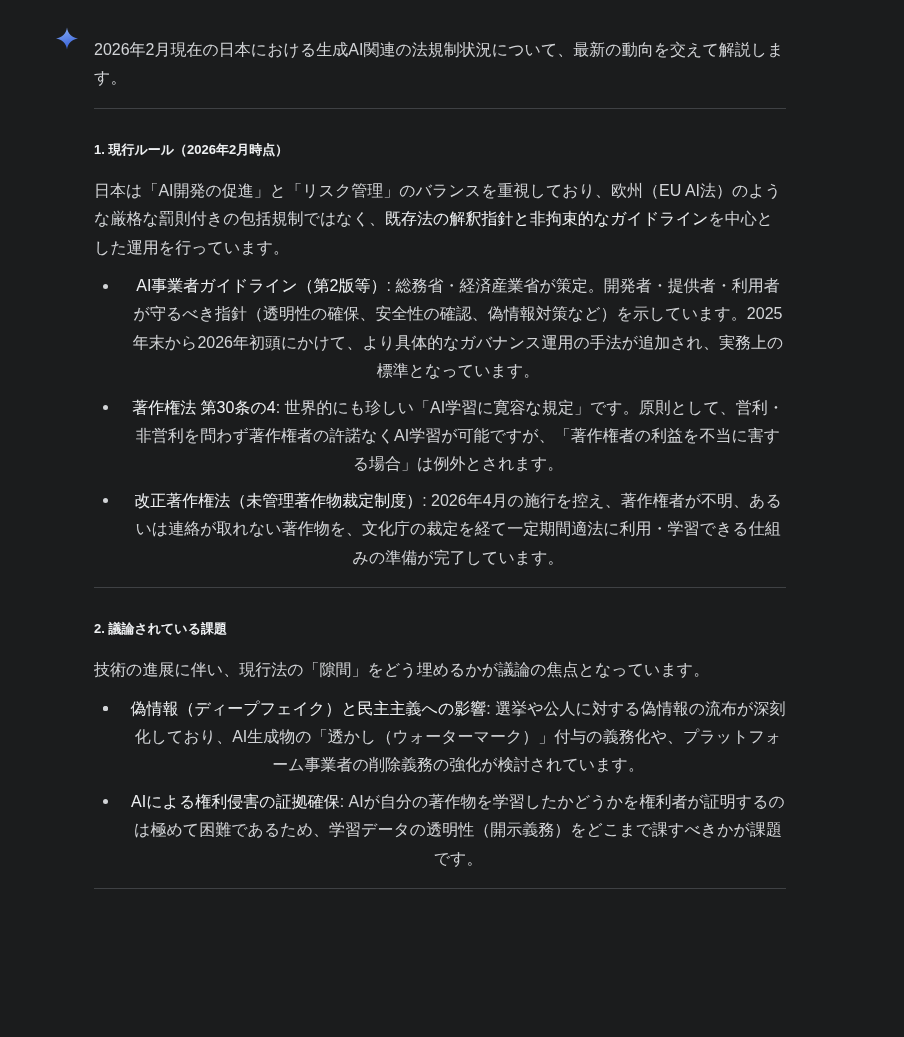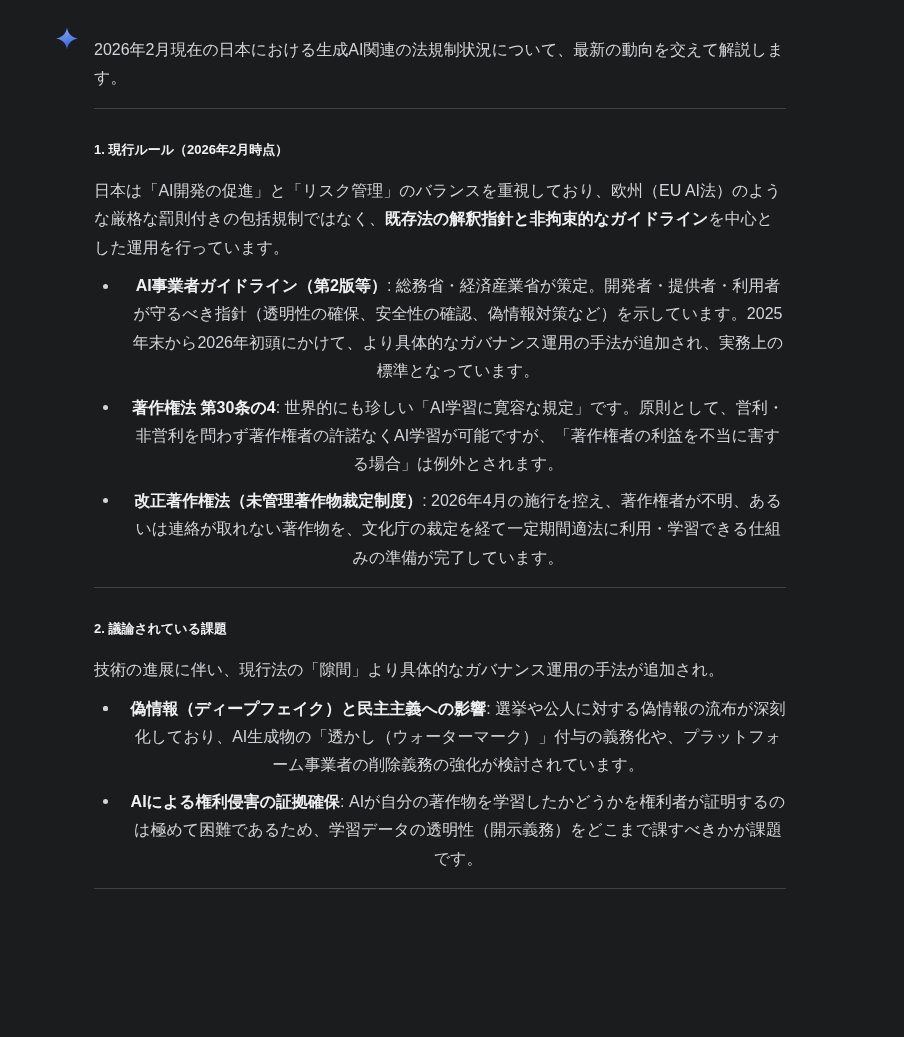--- a/index.html
+++ b/index.html
@@ -29,21 +29,21 @@
   .divider{
     height:0;border-top:1px solid var(--divider);
     margin:15px 0 0 0;
   }
   .section-heading{
     margin:28px 0 0 0;
     font-size:13px;line-height:26px;
     font-weight:700;color:var(--emph);
   }
   .body-text{margin:14px 0 0 0;}
-  strong{color:var(--emph);font-weight:700;margin-top:17px;}
+  strong{color:var(--emph);font-weight:400;margin-top:17px;}
   .bullet-list{
     list-style:none;margin:10px 0 0 0;padding:0;text-align:center;
   }
   .bullet-item{
     position:relative;padding-left:36px;margin:0 0 8px 0;
   }
   .bullet-item:last-child{margin-bottom:0;}
   .dot{
     position:absolute;left:9px;top:11.5px;
     width:5px;height:5px;border-radius:50%;
@@ -71,21 +71,21 @@
         <div class="divider"></div>
         <h2 class="section-heading">1. 現行ルール（2026年2月時点）</h2>
         <p class="body-text">日本は「AI開発の促進」と「リスク管理」のバランスを重視しており、欧州（EU AI法）のような厳格な罰則付きの包括規制ではなく、<strong>既存法の解釈指針と非拘束的なガイドライン</strong>を中心とした運用を行っています。</p>
         <ul class="bullet-list">
           <li class="bullet-item"><span class="dot"></span><span class="li-text"><strong>AI事業者ガイドライン（第2版等）</strong>: 総務省・経済産業省が策定。開発者・提供者・利用者が守るべき指針（透明性の確保、安全性の確認、偽情報対策など）を示しています。2025年末から2026年初頭にかけて、より具体的なガバナンス運用の手法が追加され、実務上の標準となっています。</span></li>
           <li class="bullet-item"><span class="dot"></span><span class="li-text"><strong>著作権法 第30条の4</strong>: 世界的にも珍しい「AI学習に寛容な規定」です。原則として、営利・非営利を問わず著作権者の許諾なくAI学習が可能ですが、「著作権者の利益を不当に害する場合」は例外とされます。</span></li>
           <li class="bullet-item"><span class="dot"></span><span class="li-text"><strong>改正著作権法（未管理著作物裁定制度）</strong>: 2026年4月の施行を控え、著作権者が不明、あるいは連絡が取れない著作物を、文化庁の裁定を経て一定期間適法に利用・学習できる仕組みの準備が完了しています。</span></li>
         </ul>
         <div class="divider"></div>
         <h2 class="section-heading">2. 議論されている課題</h2>
-        <p class="body-text">技術の進展に伴い、現行法の「隙間」より具体的なガバナンス運用の手法が追加され。</p>
+        <p class="body-text">技術の進展に伴い、現行法の「隙間」をどう埋めるかが議論の焦点となっています。</p>
         <ul class="bullet-list">
           <li class="bullet-item"><span class="dot"></span></li>
           <li class="bullet-item"><span class="dot"></span><span class="li-text"><strong>偽情報（ディープフェイク）と民主主義への影響</strong>: 選挙や公人に対する偽情報の流布が深刻化しており、AI生成物の「透かし（ウォーターマーク）」付与の義務化や、プラットフォーム事業者の削除義務の強化が検討されています。</span></li>
           <li class="bullet-item"><span class="dot"></span><span class="li-text"><strong>AIによる権利侵害の証拠確保</strong>: AIが自分の著作物を学習したかどうかを権利者が証明するのは極めて困難であるため、学習データの透明性（開示義務）をどこまで課すべきかが課題です。</span></li>
         </ul>
         <div class="divider"></div>
       </div>
   </div>
 </div>
 

